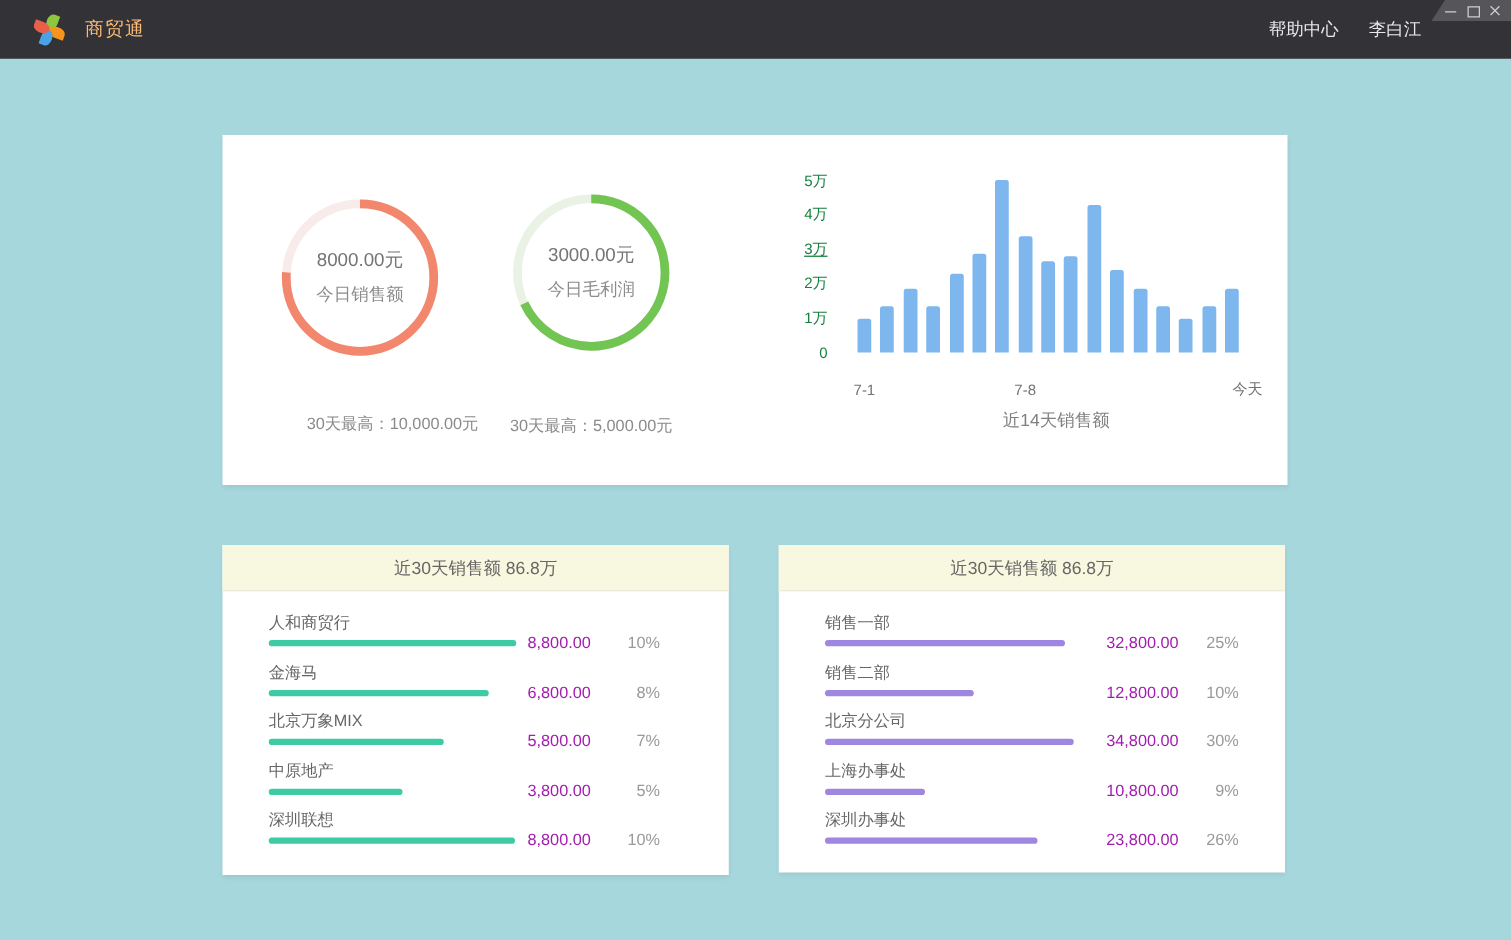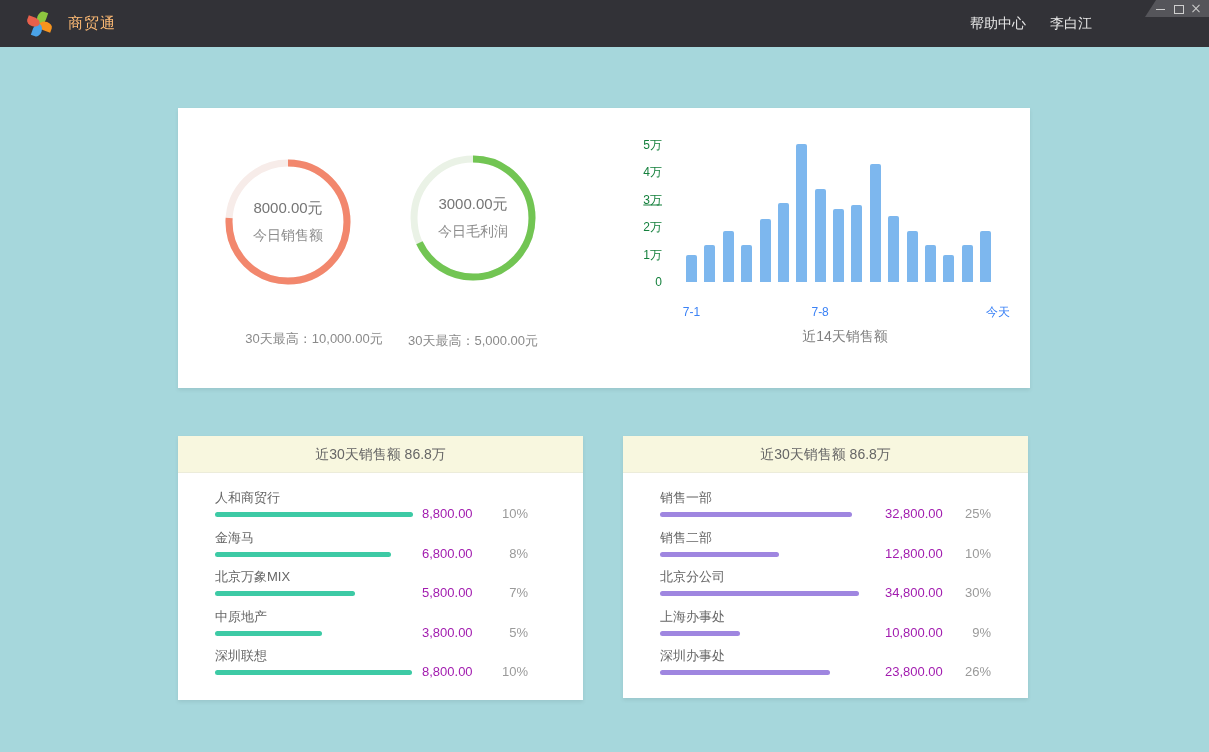--- a/index.html
+++ b/index.html
@@ -15,21 +15,21 @@
     position:absolute; left:0; top:0; width:1209px; height:47px;
     background:#323237; display:flex; align-items:center;
   }
   .logo { position:relative; width:26px; height:26px; margin-left:27px; }
   .petal { position:absolute; width:9px; height:13px; border-radius:60% 60% 60% 0; left:8px; top:13px; transform-origin:50% 0; }
   .petal.p0 { transform:rotate(200deg); background:#8dc63f; }
   .petal.p1 { transform:rotate(290deg); background:#f7941e; }
   .petal.p2 { transform:rotate(20deg);  background:#4aa3e8; }
   .petal.p3 { transform:rotate(110deg); background:#e8604c; }
   .app-title { color:#fdba74; font-size:15px; margin-left:15px; letter-spacing:1px; }
-  .titlebar-right { margin-left:auto; margin-right:117px; display:flex; gap:24px; }
+  .titlebar-right { margin-left:auto; margin-right:72px; display:flex; gap:24px; }
   .titlebar-link { color:#e8e8e8; font-size:14px; cursor:pointer; }
   .win-controls {
     position:absolute; right:0; top:0; width:64px; height:17px;
     background:#55555a; clip-path:polygon(11px 0, 100% 0, 100% 100%, 0 100%);
     display:flex; align-items:center; justify-content:flex-end; gap:9px; padding-right:8px;
   }
   .wc { position:relative; width:9px; height:9px; cursor:pointer; }
   .wc-min::before { content:""; position:absolute; left:0; top:5px; width:9px; height:1px; background:#cfcfcf; }
   .wc-max::before { content:""; position:absolute; left:0; top:1px; width:8px; height:7px; border:1px solid #cfcfcf; }
   .wc-close::before,.wc-close::after { content:""; position:absolute; left:-1px; top:4px; width:10px; height:1px; background:#cfcfcf; }
@@ -55,21 +55,21 @@
   .foot-0 { left:0px;   top:222px;padding-left:44px; }
   .foot-1 { left:181px; top:224px; }
   
   .ytick { position:absolute; font-size:12px; color:#15803d; width:40px; text-align:right; right:368px; transform:translateY(-50%); }
   .bars {
     position:absolute; left:508px; bottom:106px; width:305px; height:140px;
     display:flex; align-items:flex-end; justify-content:space-between;
   }
   .vbar { width:11px; border-radius:2px 2px 0 0; }
   .xticks { position:absolute; left:508px; top:197px; width:305px; height:14px; }
-  .xtick { position:absolute; transform:translate(-50%,-50%); font-size:12px; color:#3b82f6; white-space:nowrap; }
+  .xtick { position:absolute; transform:translate(-50%,-50%); font-size:12px; color:#737373; white-space:nowrap; }
   .chart-title { position:absolute; left:537px; top:220px; width:260px; text-align:center; font-size:14px; color:#808080; }
   
   .list-header {
     height:37px; background:#f8f7df; border-bottom:1px solid #ececda;
     line-height:37px; text-align:center; font-size:14px; color:#666666;
   }
   .rows { position:relative; padding:17px 0 0 37px; }
   .row { position:relative; height:39.5px; }
   .row-label { font-size:13px; color:#666666; line-height:16px; }
   .row-bar { height:5px; border-radius:3px; margin-top:6px; }

